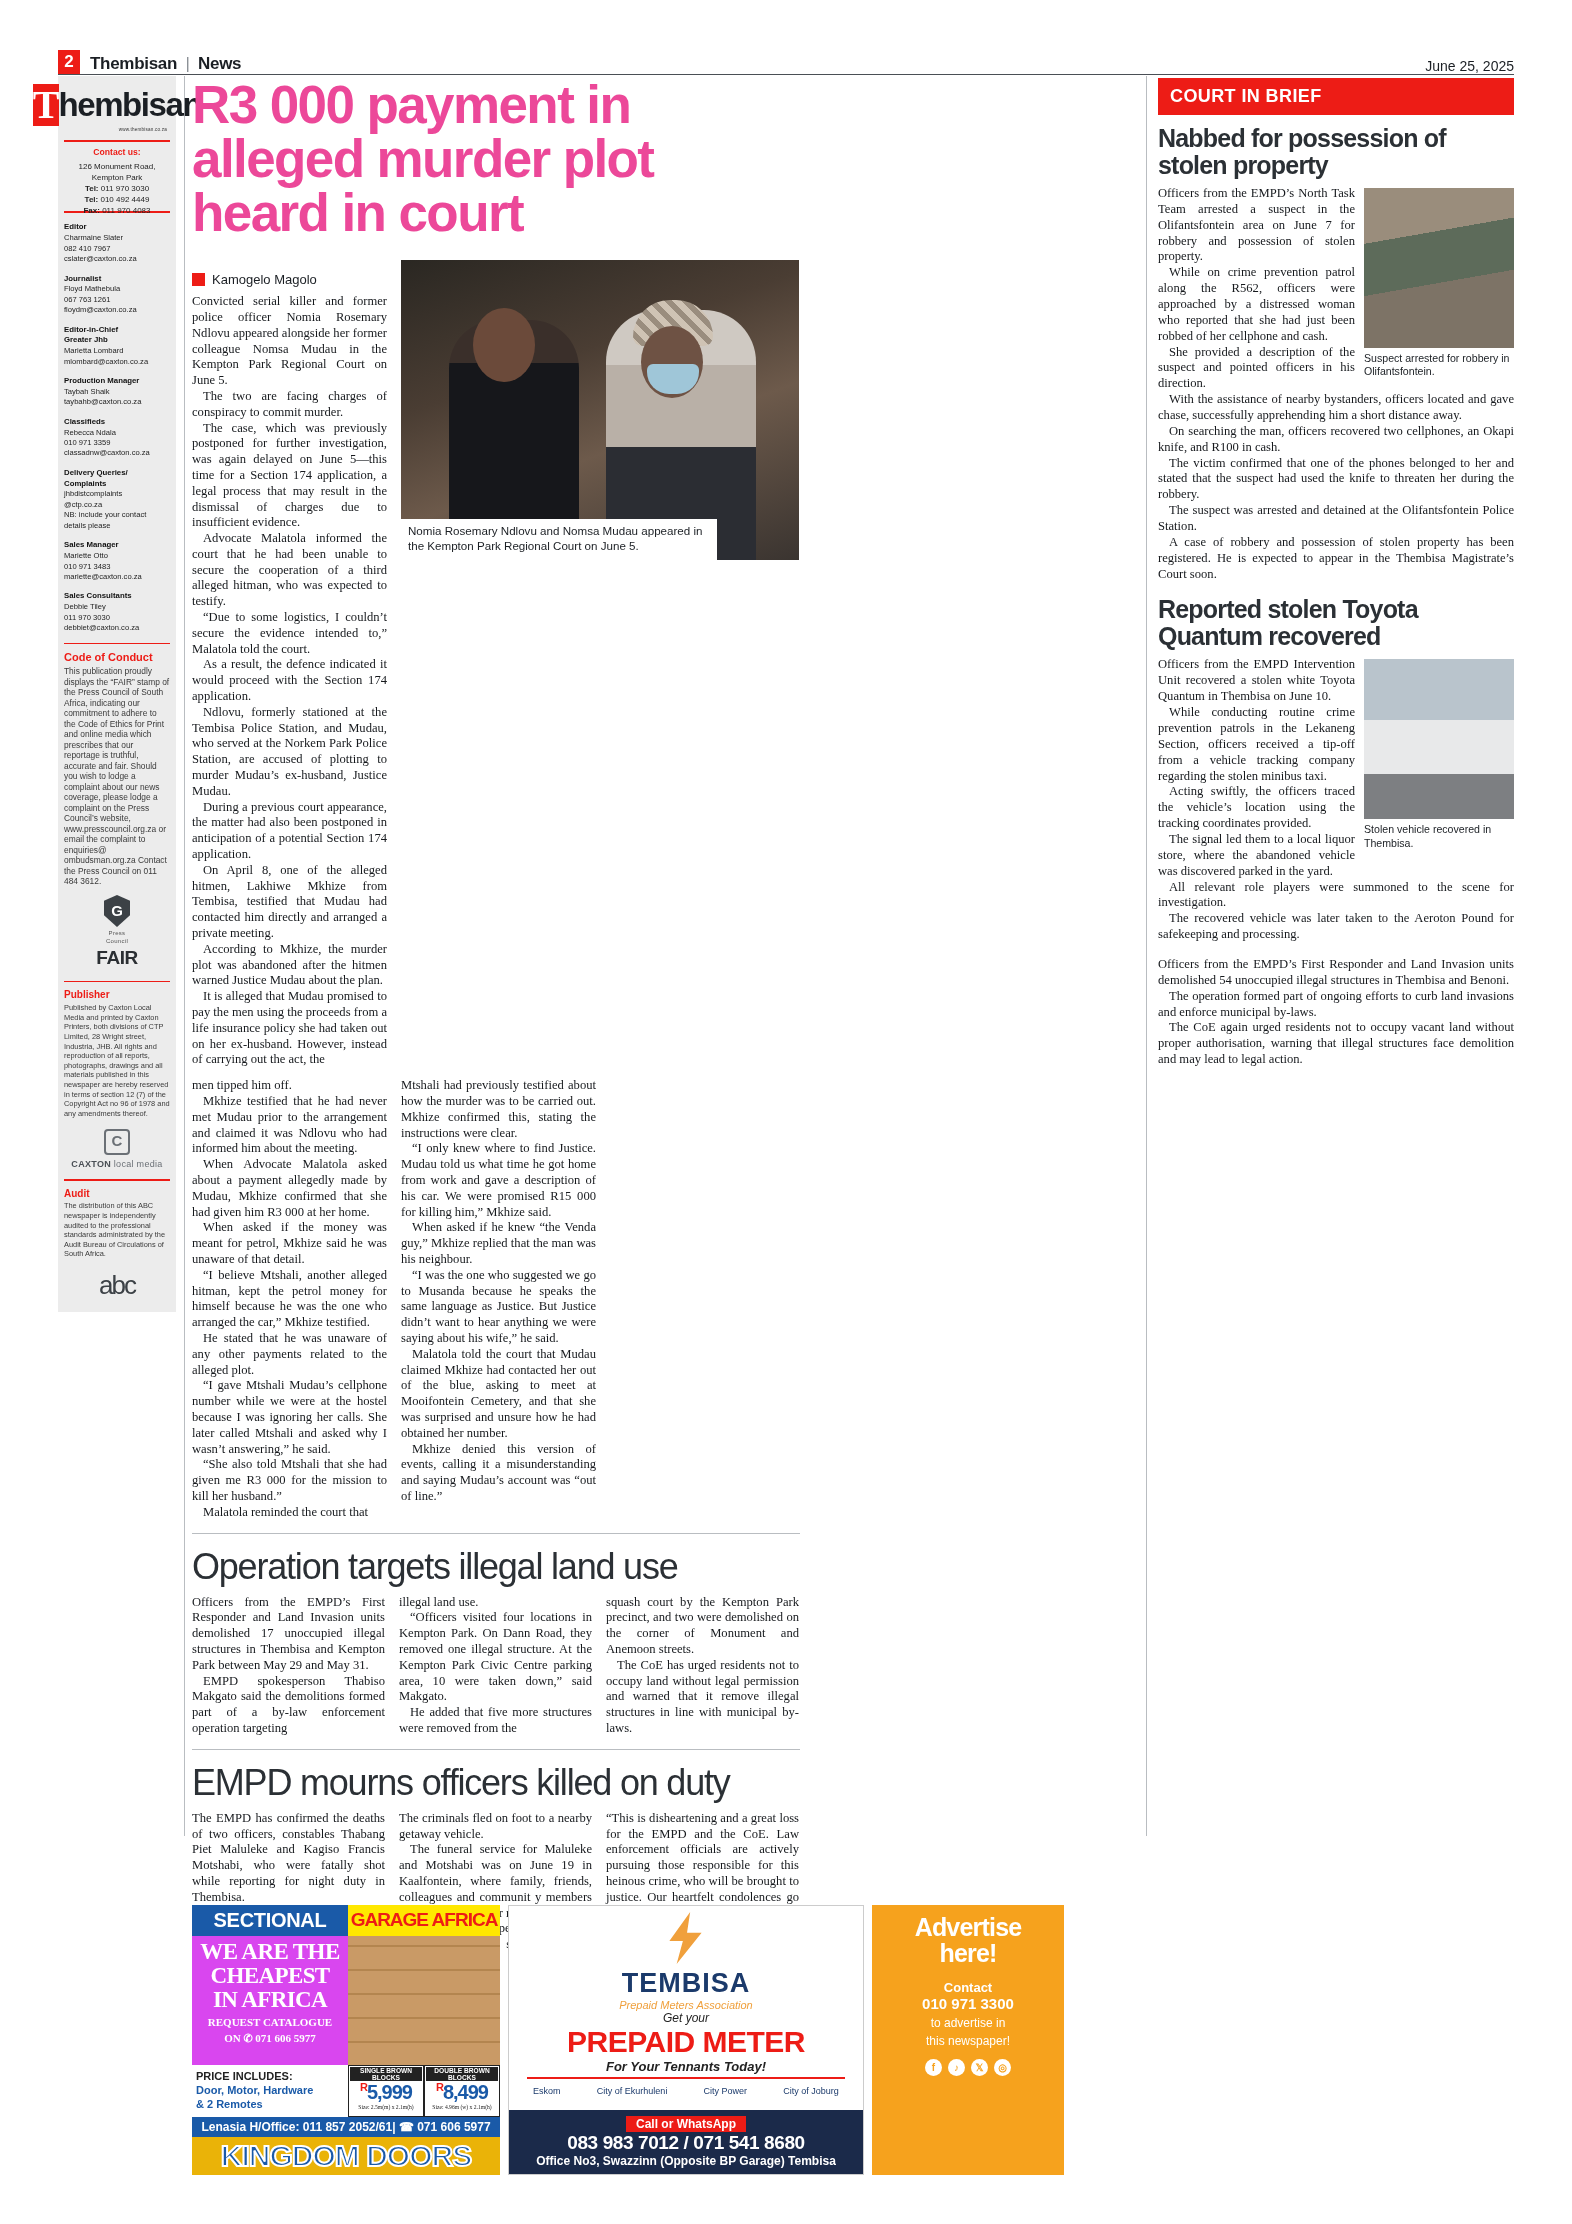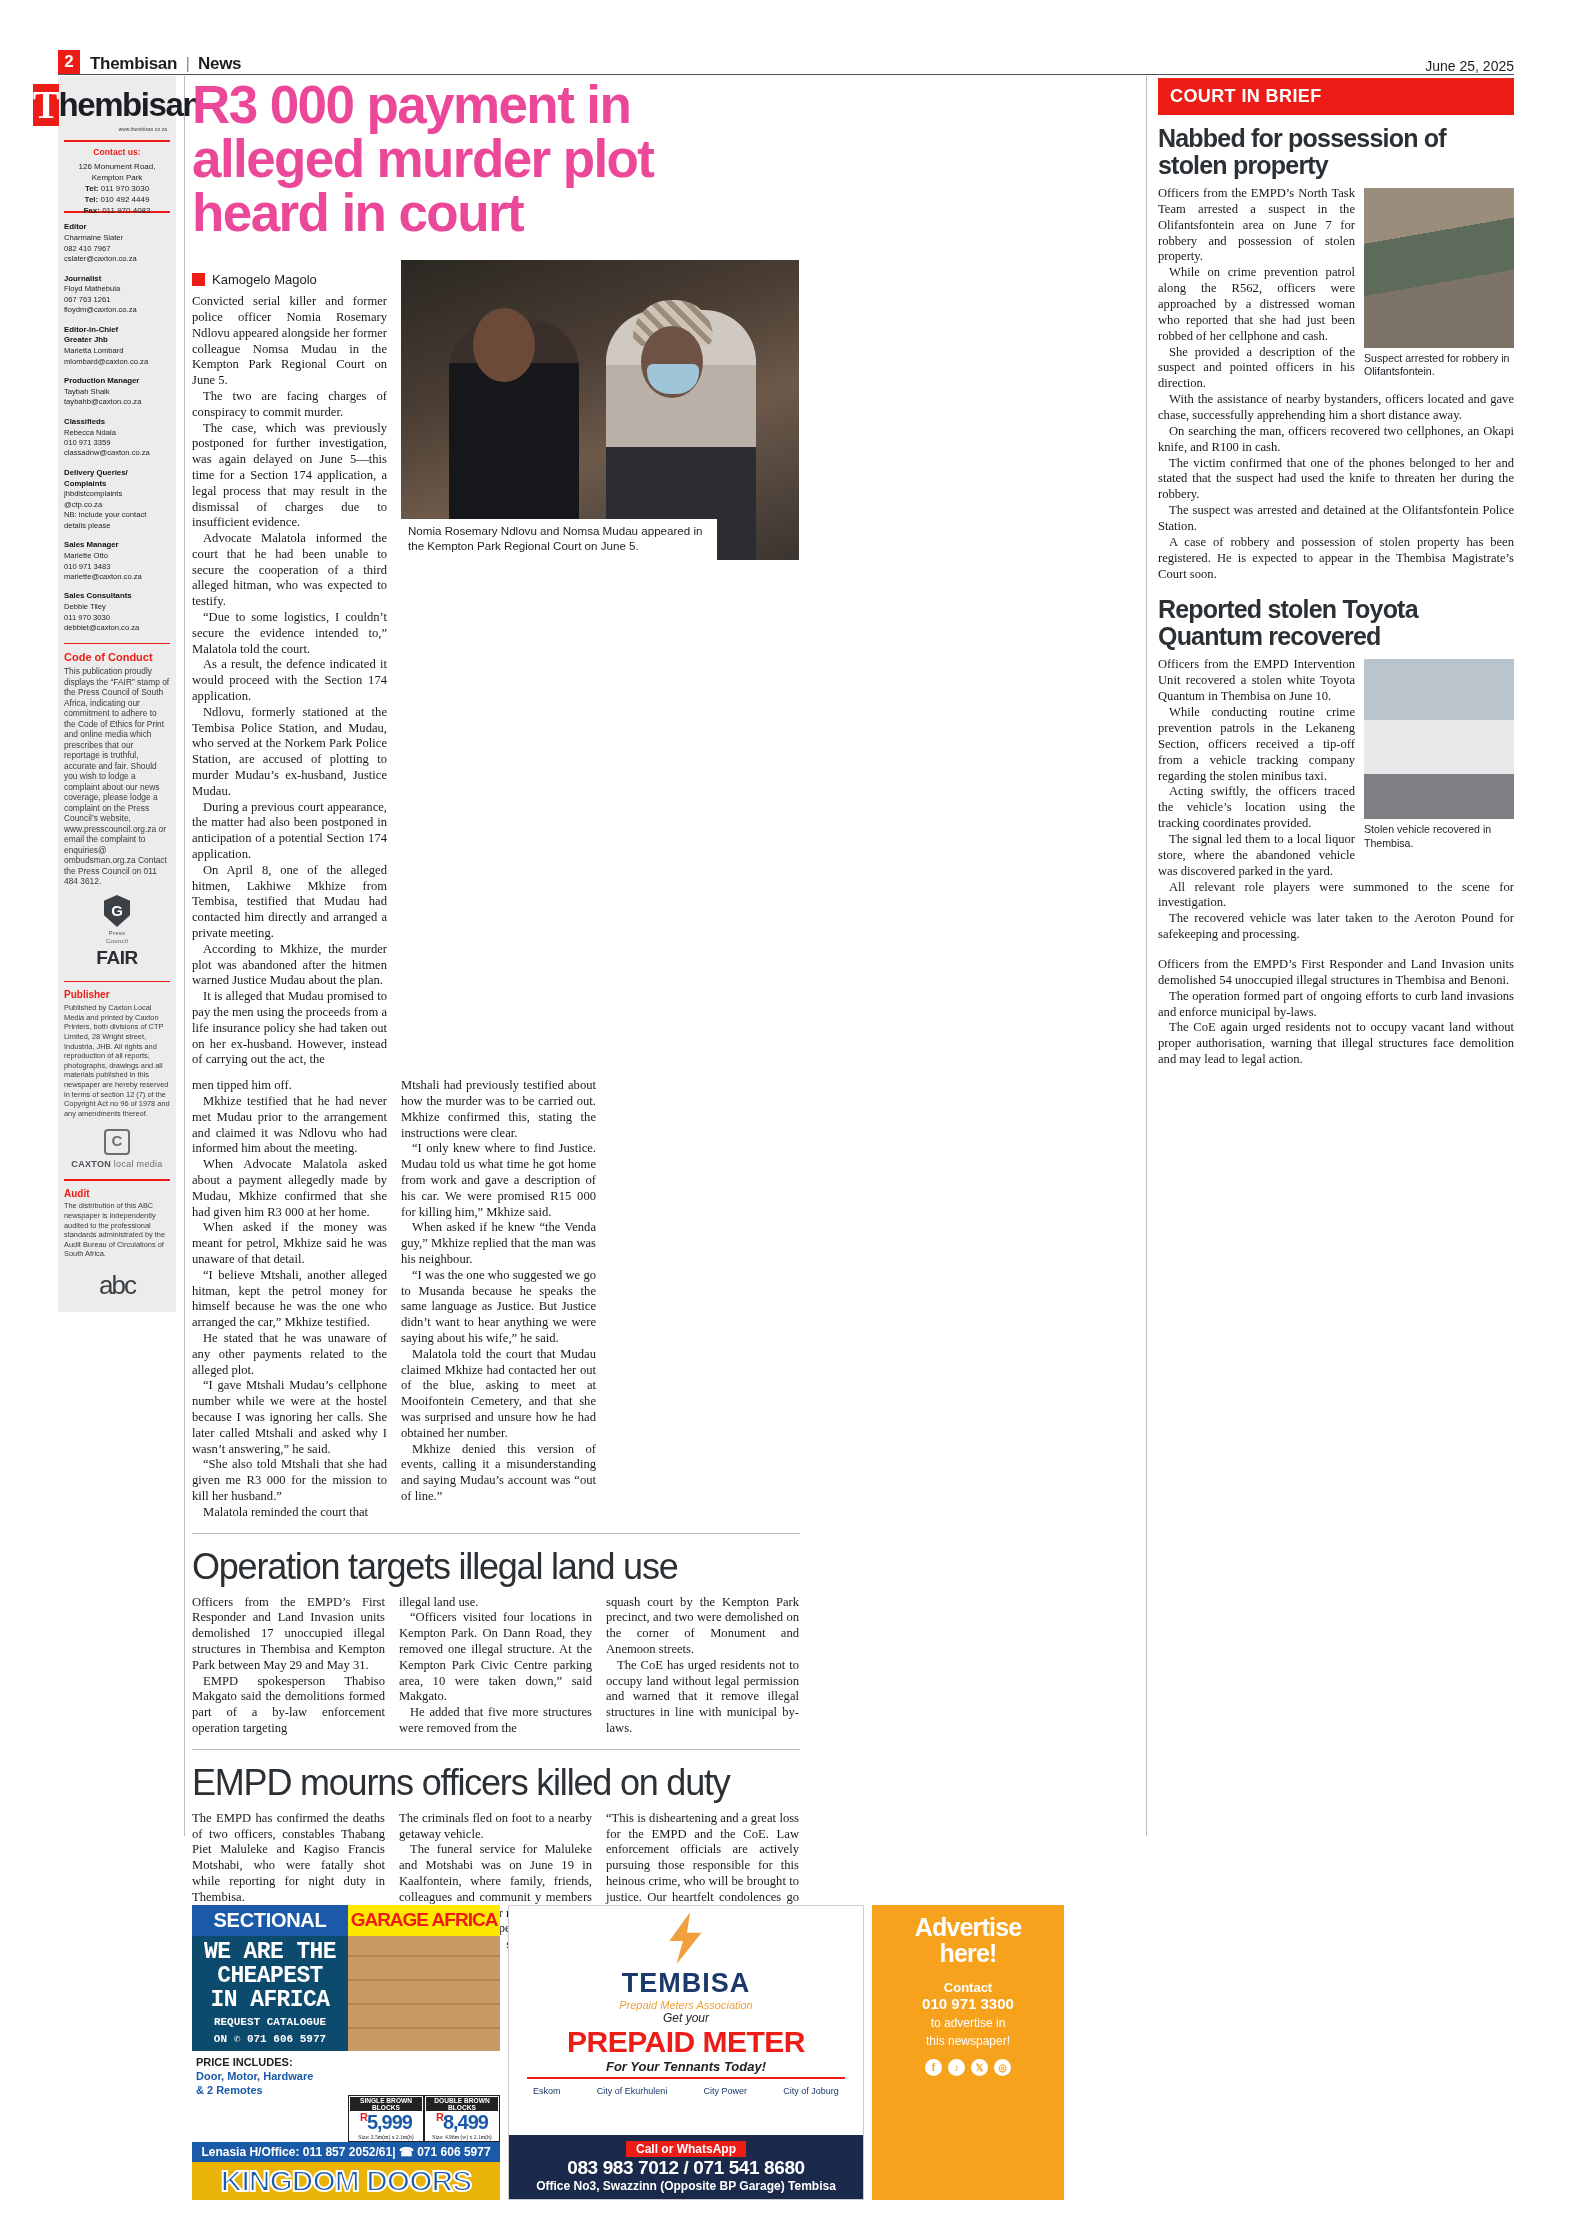--- a/index.html
+++ b/index.html
@@ -162,30 +162,30 @@
   
   .adrow { position: absolute; left: 192px; top: 1905px; width: 1322px; display: flex; gap: 8px; }
   .ad { background: #fff; }
   .ad-doors { width: 308px; }
   .ad-top { display: flex; }
   .ad-sectional { flex: 1; background: #1a5aa8; color: #fff; font-family: "Liberation Sans", sans-serif;
                   font-weight: bold; font-size: 20px; text-align: center; padding: 4px 0; letter-spacing: -0.3px; }
   .ad-garage { width: 152px; background: #ffe800; color: #ed1c16; font-family: "Liberation Sans", sans-serif;
                font-weight: bold; font-size: 19px; text-align: center; padding: 4px 0; letter-spacing: -1px; }
   .ad-mid { display: flex; }
-  .ad-cheap { flex: 1; background: #0c4a6e; color: #fff; text-align: center; font-family: Liberation Mono, monospace;
-              font-weight: bold; padding: 4px 4px 6px 4px; }
+  .ad-cheap { flex: 1; background: #d946ef; color: #fff; text-align: center; font-family: Liberation Serif, serif;
+              font-weight: bold; padding: 4px 4px 20px 4px; }
   .ad-cheap .l { font-size: 23px; line-height: 1.05; letter-spacing: -0.6px; }
   .ad-cheap .req { font-size: 11px; margin-top: 4px; }
   .ad-doorimg { width: 152px; background: repeating-linear-gradient(0deg,#c99a66 0 22px,#b3854f 22px 24px); }
   .ad-price-row { display: flex; }
   .ad-incl { flex: 1; font-family: "Liberation Sans", sans-serif; font-weight: bold; font-size: 11px;
              color: #1a5aa8; padding: 5px 4px; line-height: 1.25; }
   .ad-incl .k { color: #222; }
-  .ad-prices { width: 152px; display: flex; margin-top: 44px; }
+  .ad-prices { width: 152px; display: flex; }
   .pricebox { flex: 1; border: 1px solid #222; text-align: center; padding: 1px; }
   .pricebox .hdr { background: #222; color: #fff; font-family: "Liberation Sans", sans-serif; font-weight: bold; font-size: 6.6px; }
   .pricebox .amt { font-family: "Liberation Sans", sans-serif; font-weight: bold; font-size: 20px; color: #1a5aa8; letter-spacing: -1px; }
   .pricebox .amt sup { color: #ed1c16; font-size: 11px; }
   .pricebox .sz { font-size: 5.6px; color: #222; }
   .ad-phone { background: #1a5aa8; color: #fff; font-family: "Liberation Sans", sans-serif; font-weight: bold;
               font-size: 12px; text-align: center; padding: 3px 0; }
   .ad-kingdom { background: #eab308; text-align: center; padding: 2px 0; }
   .ad-kingdom span { font-family: "Liberation Sans", sans-serif; font-weight: bold; font-size: 30px;
                      color: #1a5aa8; -webkit-text-stroke: 2px #fff; letter-spacing: -1px; }

